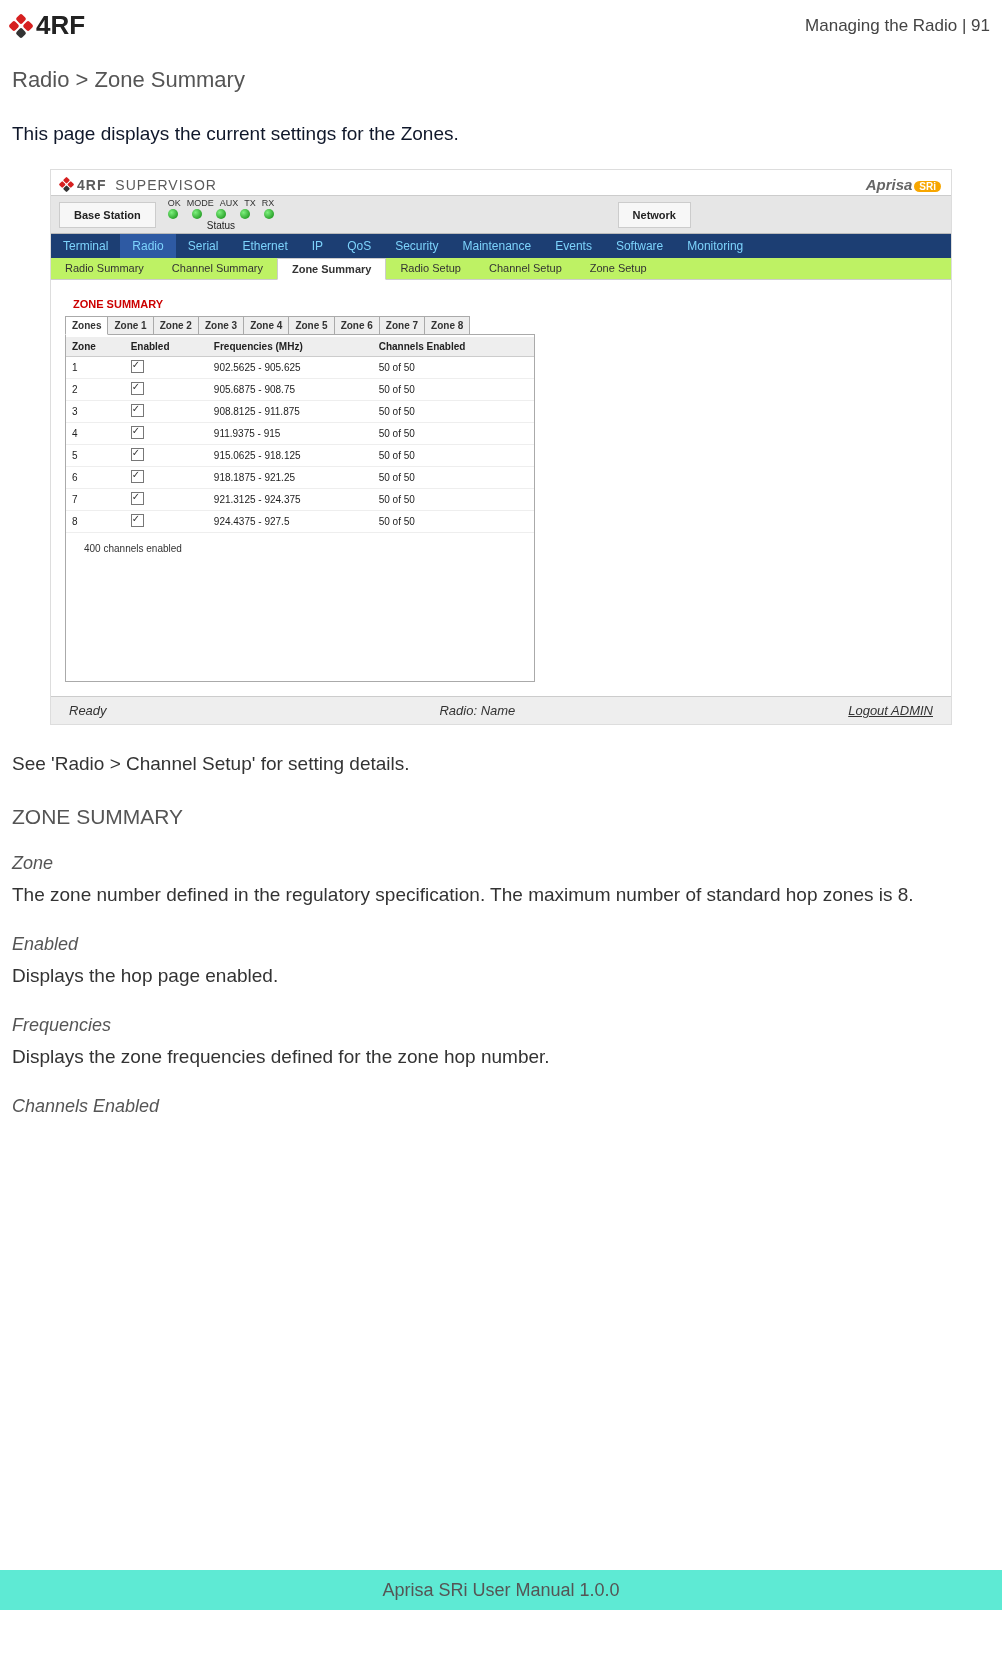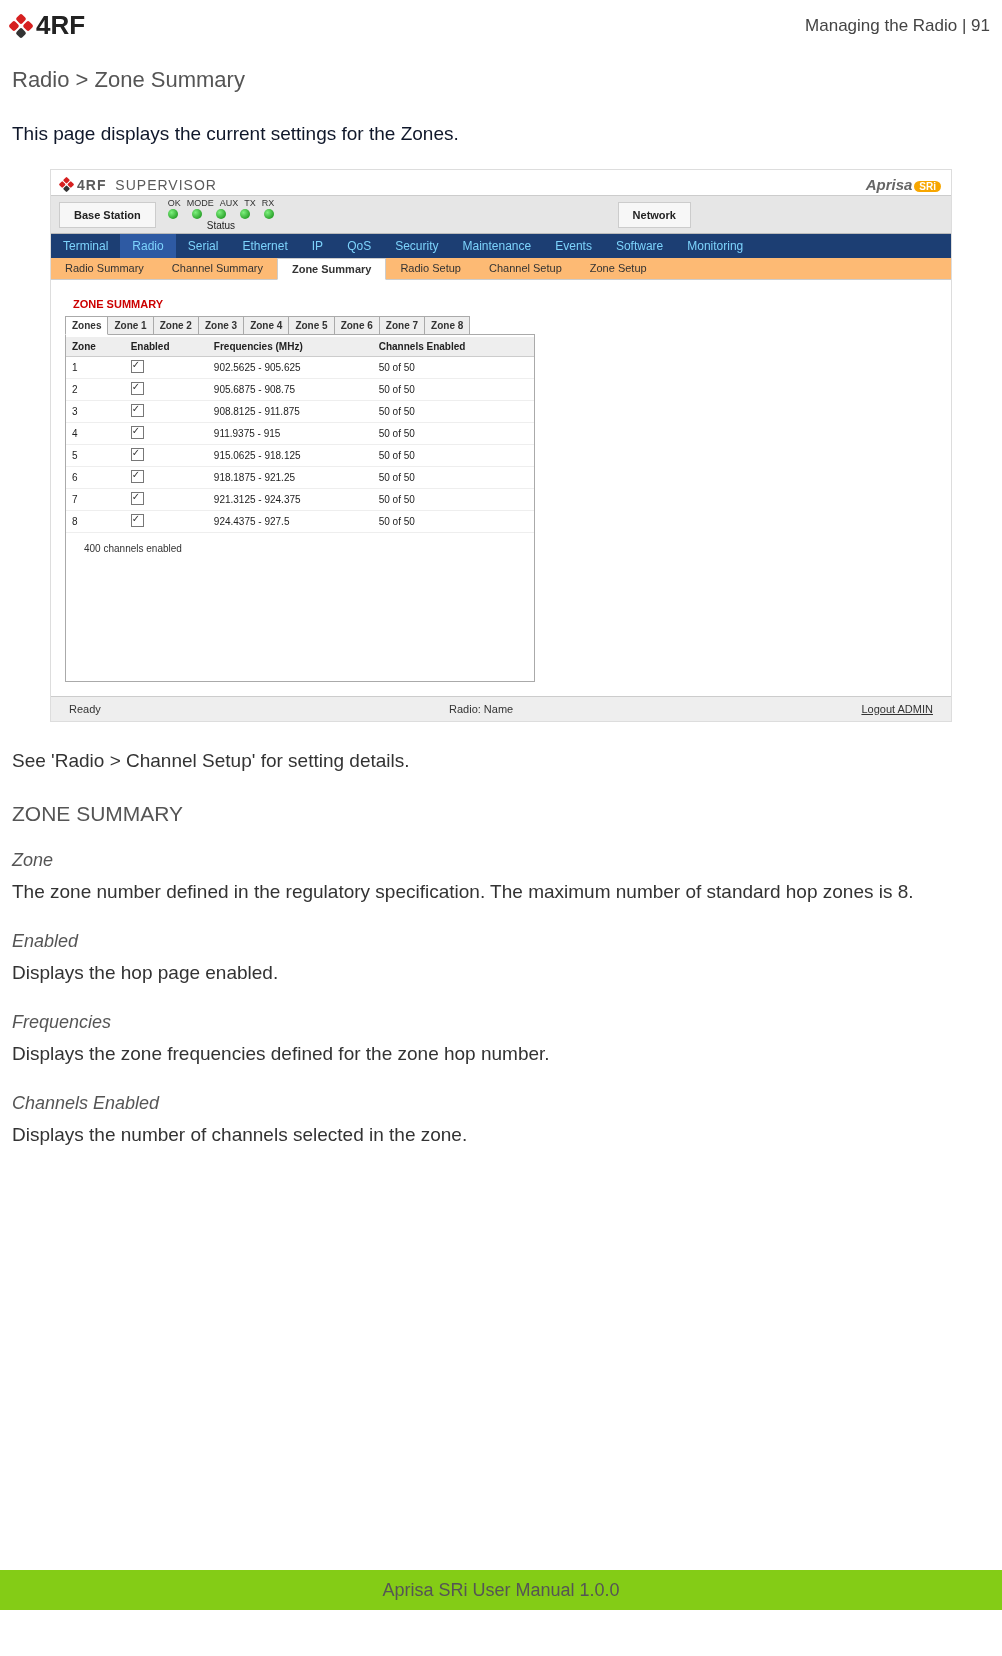--- a/index.html
+++ b/index.html
@@ -107,21 +107,21 @@
   .leds .labels{display:flex; gap:6px; font-size:9px; color:#333;}
   .main-nav {
     background: #1c3e73;
     display: flex;
     font-size: 12px;
     color: #7dd3fc;
   }
   .main-nav div { padding: 5px 12px; cursor: default; }
   .main-nav .active { background: #2e5aa3; }
   .sub-nav {
-    background: #fdba74;
+    background: #bef264;
     border-bottom: 1px solid #ccc;
     display: flex;
     font-size: 11px;
     color: #333;
   }
   .sub-nav div { padding: 4px 14px; }
   .sub-nav .active { background: #fff; font-weight: bold; border: 1px solid #ccc; border-bottom: 1px solid #fff; margin-bottom: -1px;}
   .shot-body { background: #fff; display: flex; }
   .panel {
     margin: 14px;
@@ -145,37 +145,38 @@
     width: 11px; height: 11px; border: 1px solid #777; display: inline-block;
     position: relative; background: #fff;
   }
   .chk::after{content:"✓"; font-size:10px; position:absolute; left:0; top:-2px; color:#333;}
   .total-note{font-size:10px; padding:10px 0 0 18px; color:#333;}
   .shot-footer {
     background: #eee;
     border-top: 1px solid #ccc;
     display: flex;
     justify-content: space-between;
-    font-size: 11px;
+    font-size: 13px;
     padding: 6px 18px;
     color: #333;
+    font-style: italic;
   }
   .shot-footer .logout { text-decoration: underline; }
   
   .see-link { font-size: 19px; margin: 10px 0 30px 0;}
   .see-link a { color: #333; text-decoration: none;}
   .section-h { font-size: 21px; color: #555; margin: 18px 0 24px 0;}
   .field-h { font-size: 18px; font-style: italic; color: #555; margin: 10px 0 10px 0;}
   .field-desc { font-size: 19px; color: #333; margin: 0 0 28px 0; text-align: justify;}
   .footer-bar {
     position: absolute;
     left: 0; right: 0;
     bottom: 0;
     height: 40px;
-    background: #84cc16;
+    background: #5eead4;
     text-align: center;
     font-size: 18px;
     color: #555;
     line-height: 40px;
   }
 </style>
 </head>
 <body>
 
 <div class="page">
@@ -346,17 +347,16 @@
   <div class="section-h">ZONE SUMMARY</div>
 
   <div id="fields">
       <div class="field-h">Zone</div>
       <div class="field-desc">The zone number defined in the regulatory specification. The maximum number of standard hop zones is 8.</div>
       <div class="field-h">Enabled</div>
       <div class="field-desc">Displays the hop page enabled.</div>
       <div class="field-h">Frequencies</div>
       <div class="field-desc">Displays the zone frequencies defined for the zone hop number.</div>
       <div class="field-h">Channels Enabled</div>
-      <div class="field-desc">Displays the number of channels selected in the zone.</div>
     </div>
 
   <div class="footer-bar">Aprisa SRi User Manual 1.0.0</div>
 </div>
 
 </body></html>

